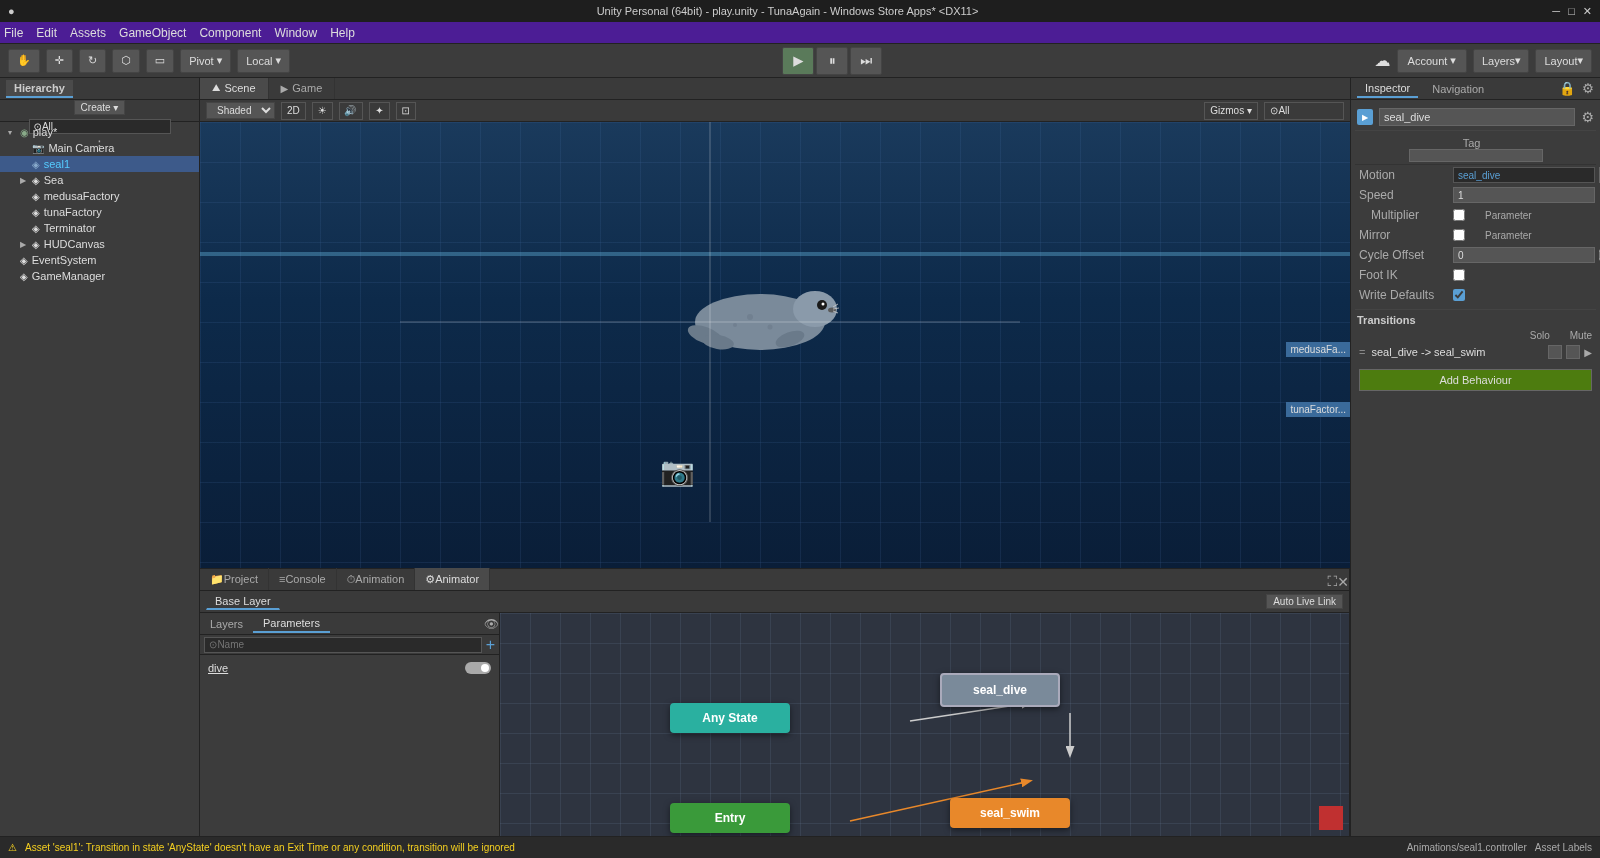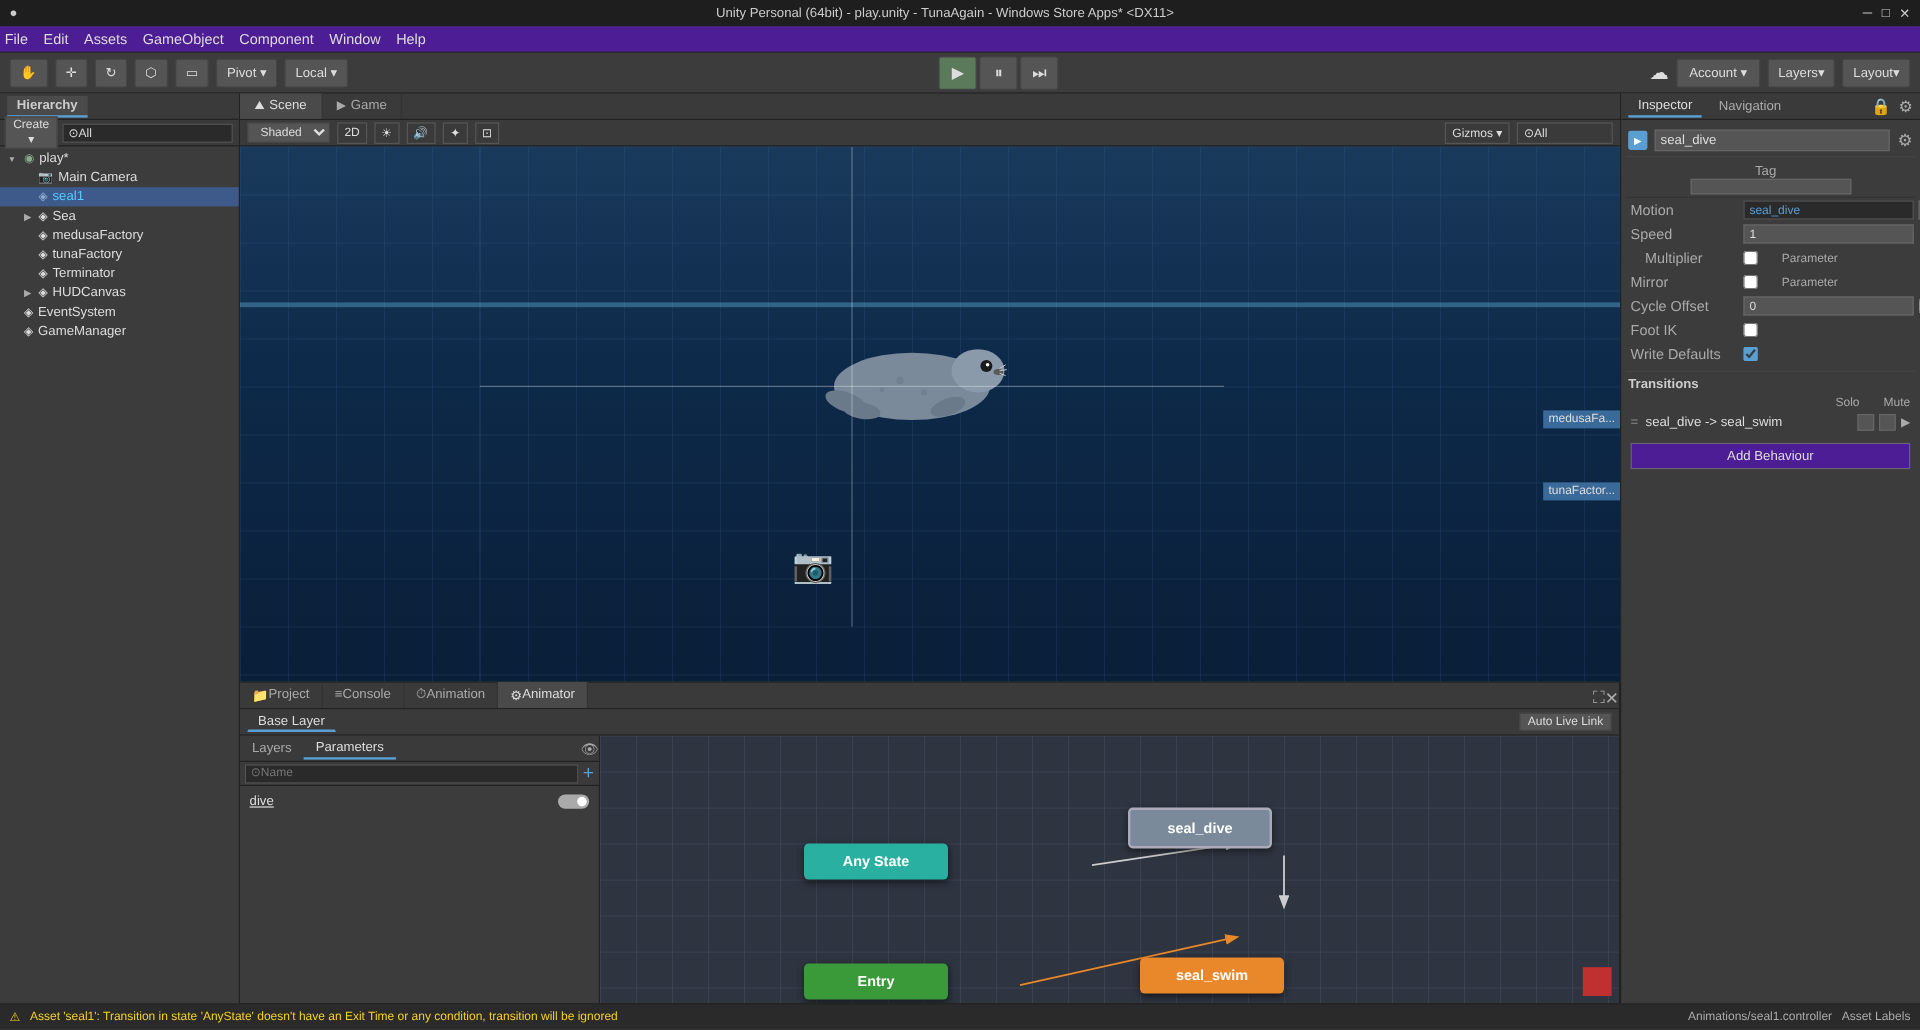--- a/index.html
+++ b/index.html
@@ -138,20 +138,21 @@
       border-bottom: 2px solid #5a9fd4;
     }
     .hierarchy-toolbar {
       background: #3a3a3a;
       height: 22px;
       display: flex;
       align-items: center;
       padding: 0 4px;
       gap: 4px;
       border-bottom: 1px solid #222;
+      flex-direction: column;
     }
     .hier-create-btn {
       background: #555;
       border: 1px solid #444;
       color: #ddd;
       font-size: 10px;
       padding: 1px 6px;
       cursor: pointer;
     }
     .hier-search {
@@ -661,21 +662,21 @@
     .insp-expand-btn {
       background: transparent;
       border: none;
       color: #aaa;
       font-size: 10px;
       cursor: pointer;
     }
     .insp-equals { color: #888; margin-right: 2px; }
     .add-behaviour-btn {
       margin: 8px 4px;
-      background: #4c1d95;
+      background: #4d7c0f;
       border: 1px solid #666;
       color: #ddd;
       font-size: 11px;
       padding: 4px 8px;
       cursor: pointer;
       width: calc(100% - 8px);
     }
 
     
     #status-bar {

